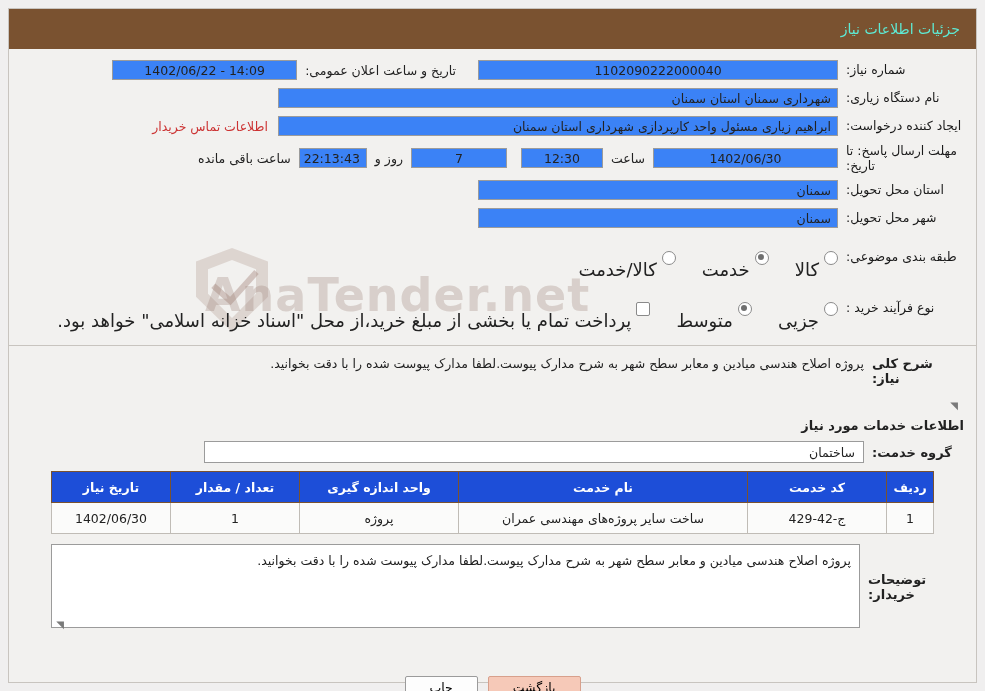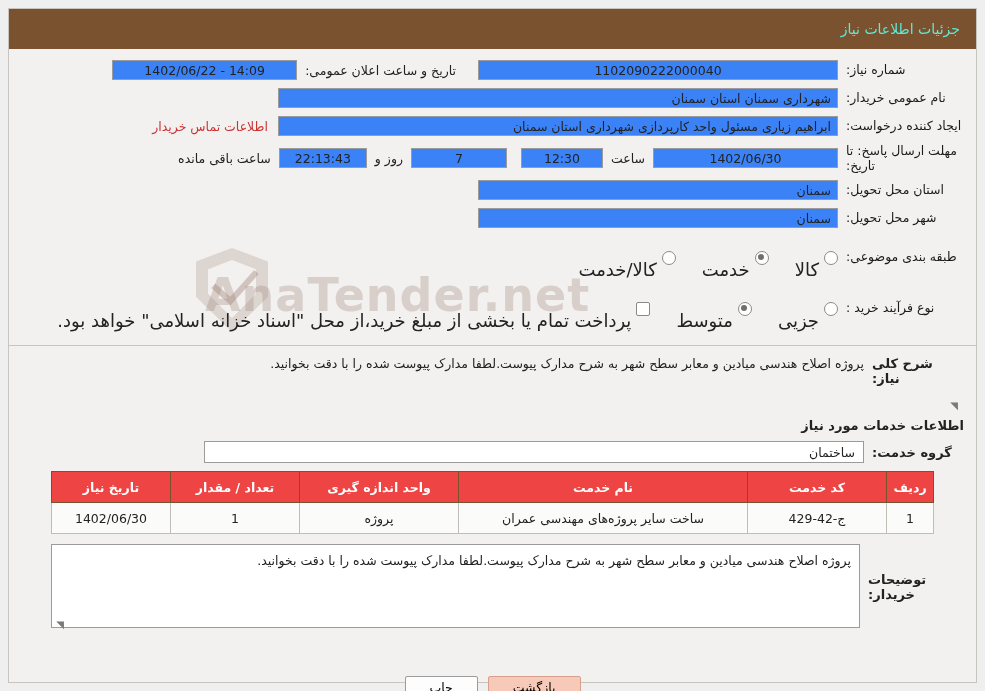--- a/index.html
+++ b/index.html
@@ -262,21 +262,21 @@
     padding: 0 42px 0 42px;
     position: relative;
     z-index: 10;
   }
   table.data {
     width: 100%;
     border-collapse: collapse;
     font-size: 12.5px;
   }
   table.data th {
-    background: #ef4444;
+    background: #1d4ed8;
     color: #fff;
     font-weight: bold;
     border: 1px solid #7a5230;
     height: 26px;
     text-align: center;
     padding: 2px 4px;
     font-size: 12.5px;
   }
   table.data td {
     border: 1px solid #c0bcb6;
@@ -356,39 +356,39 @@
 
     <div class="row">
       <span class="lbl">شماره نیاز:</span>
       <span class="fld fld-long center">1102090222000040</span>
       <span class="gap"></span>
       <span class="inline-lbl">تاریخ و ساعت اعلان عمومی:</span>
       <span class="fld fld-med center">14:09 - 1402/06/22</span>
     </div>
 
     <div class="row">
-      <span class="lbl">نام عمومی خریدار:</span>
+      <span class="lbl">نام دستگاه زیاری:</span>
       <span class="fld" style="width:560px">شهرداری سمنان استان سمنان</span>
     </div>
 
     <div class="row">
       <span class="lbl">ایجاد کننده درخواست:</span>
       <span class="fld" style="width:560px">ابراهیم زیاری مسئول واحد کارپردازی شهرداری استان سمنان</span>
       <a class="link" href="#">اطلاعات تماس خریدار</a>
     </div>
 
     <div class="row">
       <span class="lbl two-line">مهلت ارسال پاسخ: تا تاریخ:</span>
       <span class="fld fld-med center">1402/06/30</span>
       <span class="inline-lbl">ساعت</span>
       <span class="fld center" style="width:82px">12:30</span>
       <span class="gap"></span>
       <span class="fld center" style="width:96px">7</span>
       <span class="inline-lbl">روز و</span>
-      <span class="fld center" style="width:88px">22:13:43</span>
+      <span class="fld center" style="width:68px">22:13:43</span>
       <span class="inline-lbl">ساعت باقی مانده</span>
     </div>
 
     <div class="row">
       <span class="lbl">استان محل تحویل:</span>
       <span class="fld" style="width:360px">سمنان</span>
     </div>
 
     <div class="row">
       <span class="lbl">شهر محل تحویل:</span>

